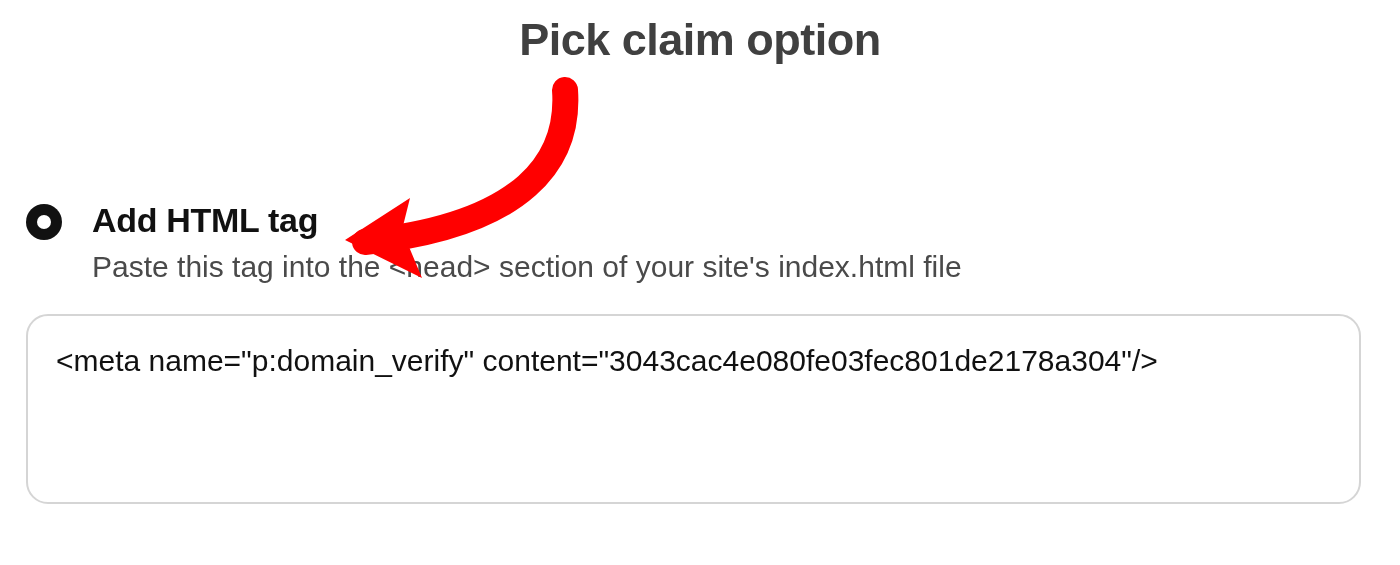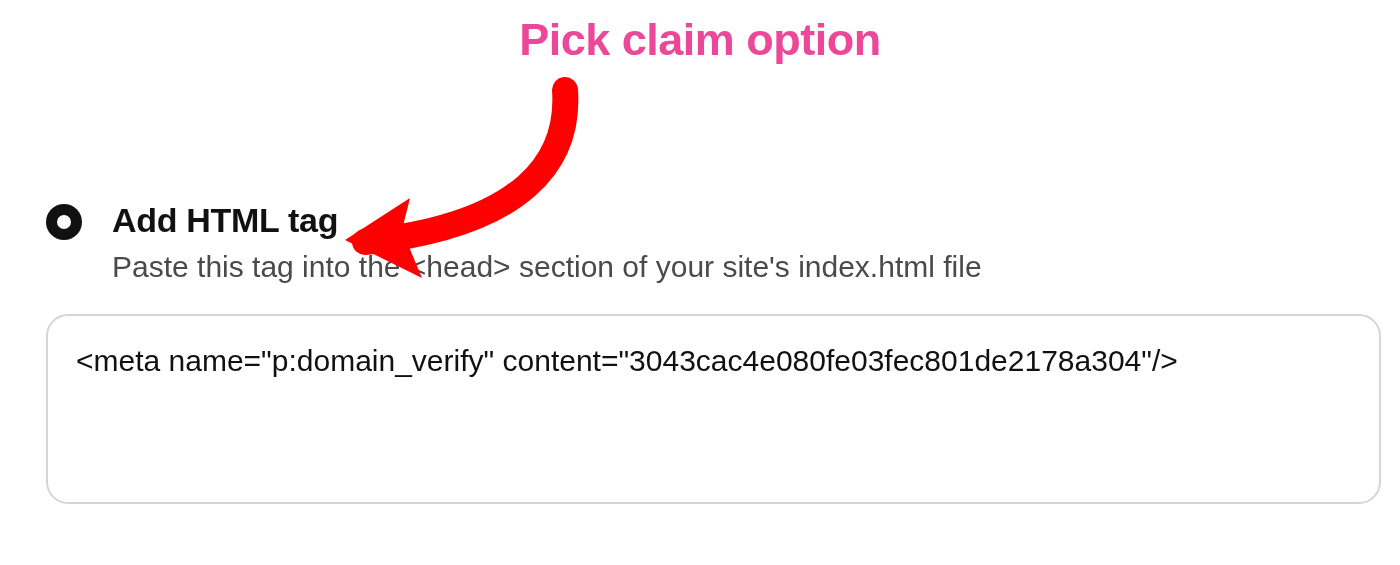--- a/index.html
+++ b/index.html
@@ -11,28 +11,28 @@
       font-family: -apple-system, BlinkMacSystemFont, "Segoe UI", Helvetica, Arial, sans-serif;
       background: #ffffff;
       width: 1400px;
       height: 565px;
       position: relative;
       overflow: hidden;
     }
     .page-title {
       font-size: 45px;
       font-weight: 700;
-      color: #ec4899;
+      color: #404040;
       text-align: center;
       padding-top: 14px;
       letter-spacing: -0.5px;
     }
     .option-block {
       position: absolute;
-      left: 46px;
+      left: 26px;
       top: 200px;
       width: 1340px;
     }
     .option-header {
       display: flex;
       align-items: flex-start;
       gap: 30px;
     }
     .radio-outer {
       width: 36px;

